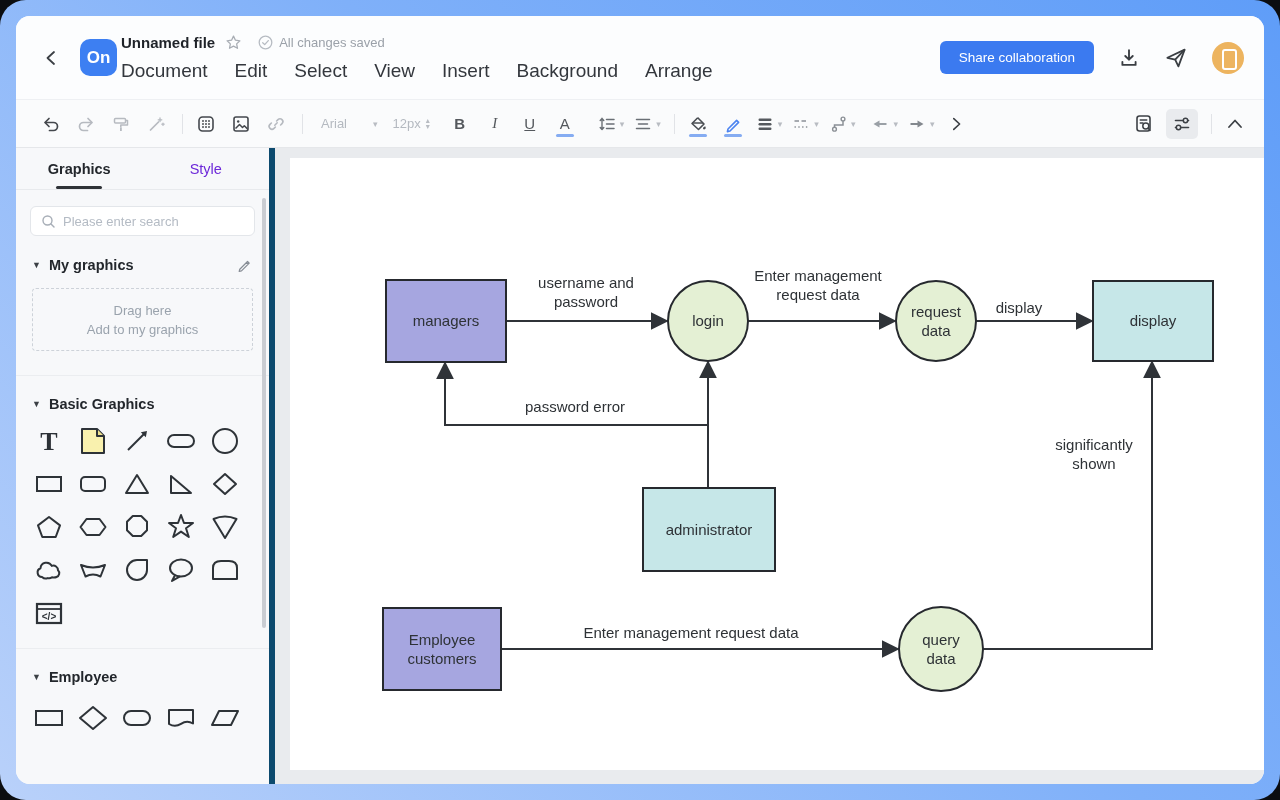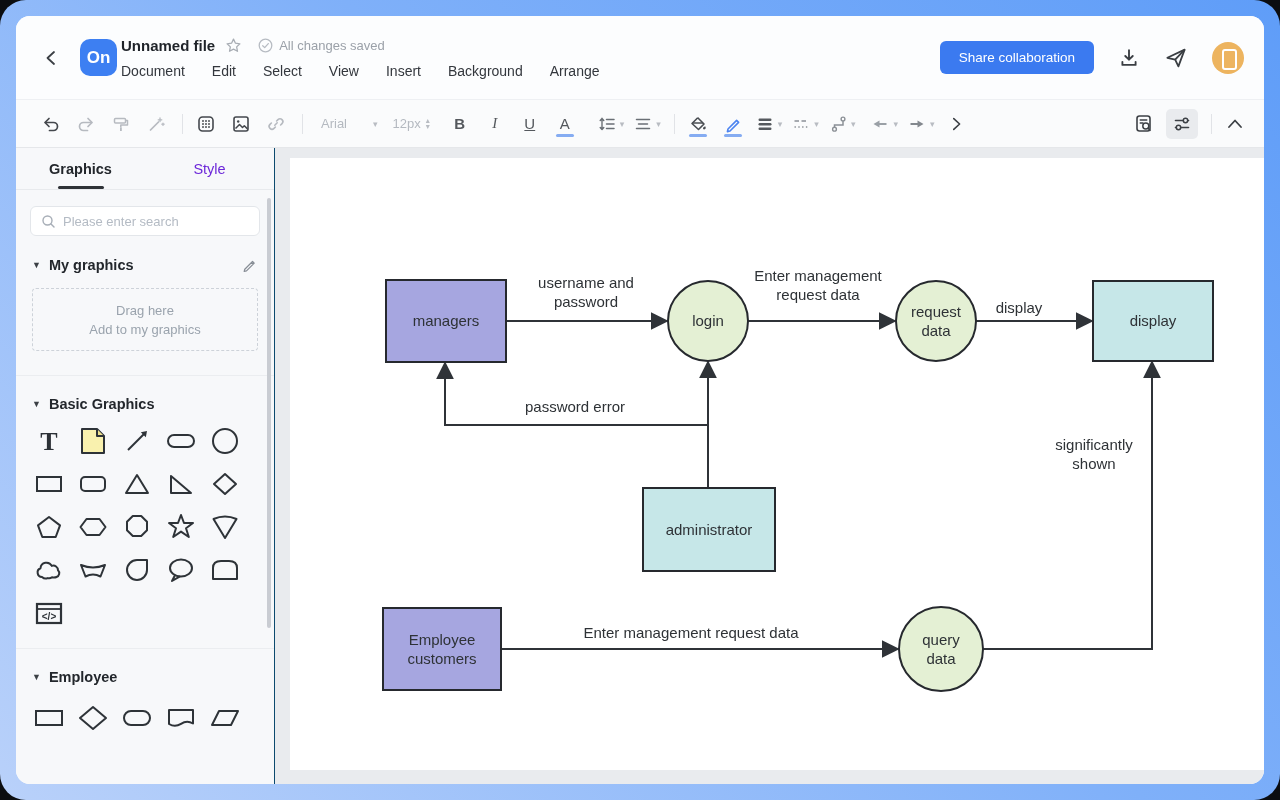--- a/index.html
+++ b/index.html
@@ -15,21 +15,21 @@
             display:flex; align-items:center; padding:0 20px 0 22px; flex:none; }
   .back-btn { width:28px; height:28px; display:flex; align-items:center; justify-content:center; cursor:pointer; }
   .logo { width:37px; height:37px; border-radius:10px; background:#3d7ff2; color:#fff;
           display:flex; align-items:center; justify-content:center;
           font-size:17px; font-weight:700; margin-left:14px; }
   .title-block { margin-left:4px; display:flex; flex-direction:column; }
   .title-row { display:flex; align-items:center; gap:10px; }
   .file-name { font-size:15px; font-weight:700; color:#1f2329; }
   .saved { display:flex; gap:6px; color:#9ba1a9; font-size:13px; margin-left:6px; }
   .menu-row { display:flex; gap:27px; margin-top:9px; }
-  .menu-item { font-size:14px; color:#33373d; cursor:pointer; }
+  .menu-item { font-size:19px; color:#33373d; cursor:pointer; }
   .header-right { margin-left:auto; display:flex; align-items:center; gap:24px; }
   .share-btn { background:#3b7af0; color:#fff; font-size:13.5px; border:none; border-radius:6px;
                padding:9px 19px; cursor:pointer; }
   .avatar { width:32px; height:32px; border-radius:50%; background:#edb45f; position:relative; }
   .avatar::after { content:""; position:absolute; left:10px; top:7px; width:11px; height:17px;
                    border:2.5px solid #fff; border-radius:3px; }
 
   
   .toolbar { height:48px; background:#fafbfc; border-bottom:1px solid #e5e7ea;
              display:flex; align-items:center; padding:0 16px 0 22px; flex:none; }
@@ -44,21 +44,21 @@
   .glyph-u { text-decoration:underline; }
   .blue-under { position:relative; }
   .blue-under::after { content:""; position:absolute; left:4px; right:4px; bottom:2px; height:3px;
                        border-radius:1.5px; background:#85acf2; }
   .stepper { display:flex; flex-direction:column; line-height:6px; margin-left:5px; }
   .stepper span { font-size:8px; color:#b8bcc2; }
   .toolbar-right { margin-left:auto; display:flex; align-items:center; }
 
   
   .main { flex:1; display:flex; overflow:hidden; }
-  .sidebar { width:259px; flex:none; background:#f7f8fa; border-right:1px solid #0c4a6e;
+  .sidebar { width:259px; flex:none; background:#f7f8fa; border-right:6px solid #0c4a6e;
              position:relative; overflow:hidden; }
   .tabs { height:42px; display:flex; border-bottom:1px solid #e8eaed; }
   .tab { flex:1; display:flex; align-items:center; justify-content:center; font-size:14.5px;
          color:#6d28d9; cursor:pointer; position:relative; }
   .tab.active { color:#23272c; font-weight:700; }
   .tab.active::after { content:""; position:absolute; bottom:0; left:50%; transform:translateX(-50%);
                        width:46px; height:3px; border-radius:2px; background:#2f3338; }
   .search-box { margin:16px 14px 0 14px; height:30px; background:#fff; border:1px solid #e3e6ea;
                 border-radius:6px; display:flex; align-items:center; padding:0 10px; gap:7px; }
   .search-box input { border:none; outline:none; background:transparent; font-size:13px; flex:1;

